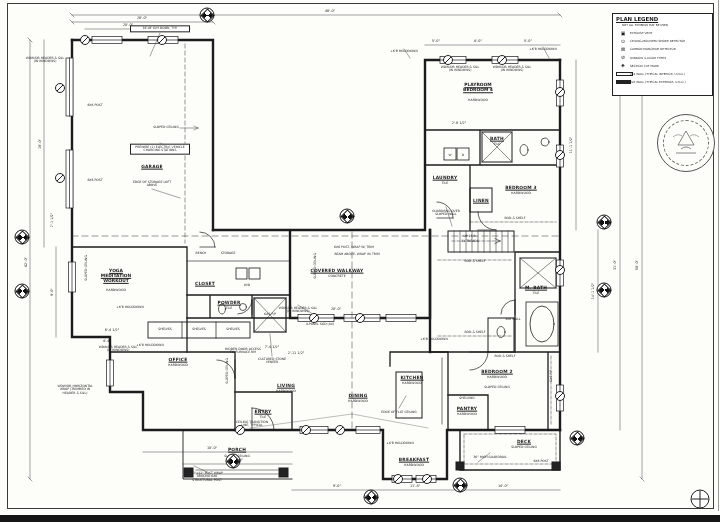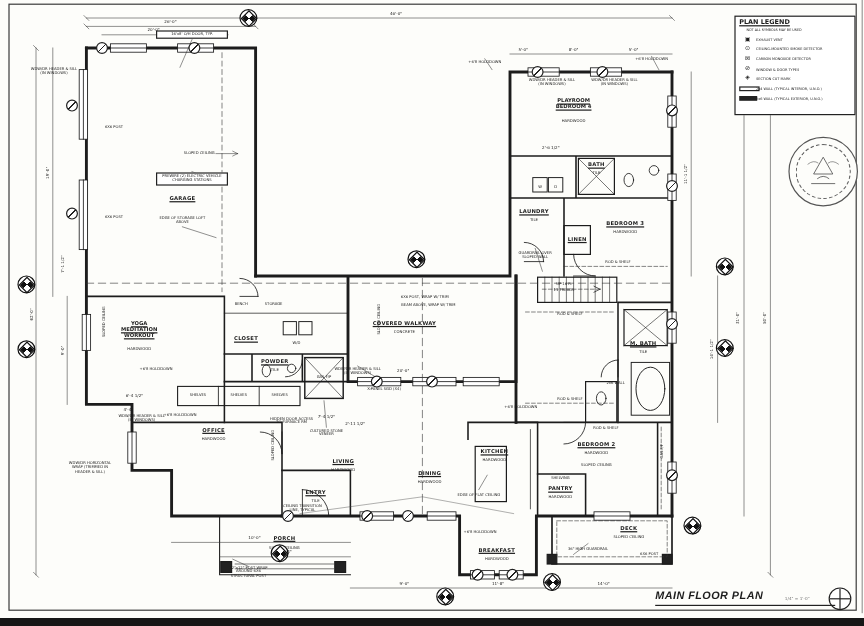--- a/index.html
+++ b/index.html
@@ -431,21 +431,16 @@
       <g stroke="#555" fill="none" stroke-width="0.7">
         <path d="M20,30 L28,16 L36,30 Z"></path>
         <path d="M23,34 Q28,30 33,34"></path>
         <path d="M18,38 H38"></path>
         <path d="M15,22 Q20,18 24,21" stroke-width="0.5"></path>
         <path d="M32,21 Q36,18 41,22" stroke-width="0.5"></path>
       </g>
     </svg>
   </div>
 
-  <div id="titleblock">
-    <span id="plan-title">MAIN FLOOR PLAN</span>
-    <div id="title-rule"></div>
-    <span id="scale-note">1/4" = 1'-0"</span>
-  </div>
   <div class="target" style="left:700px;top:499px;"></div>
 
   <div id="bottombar"></div>
 </div>
 
 </body></html>

